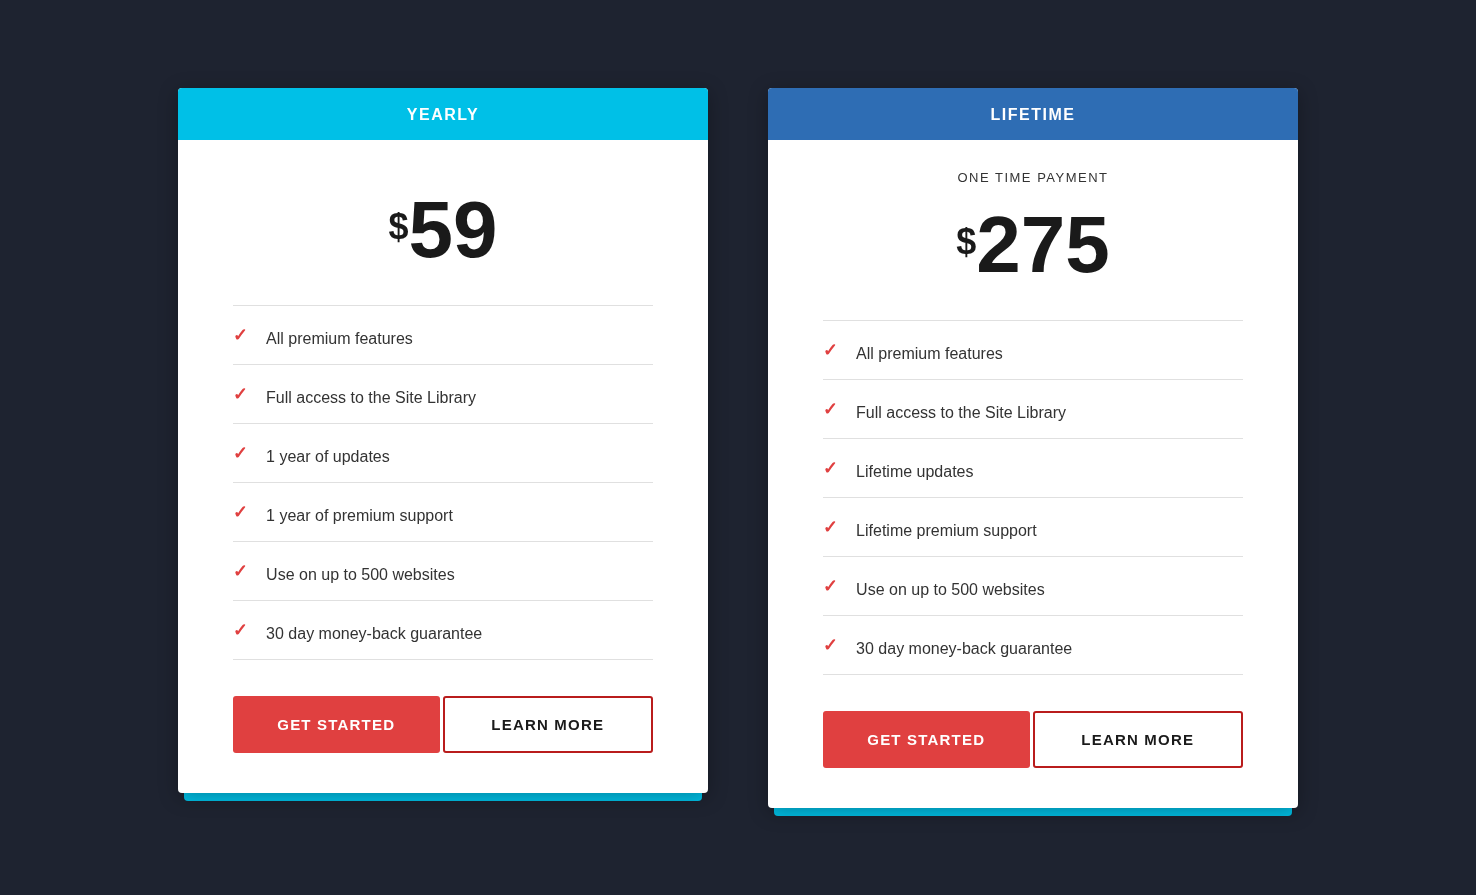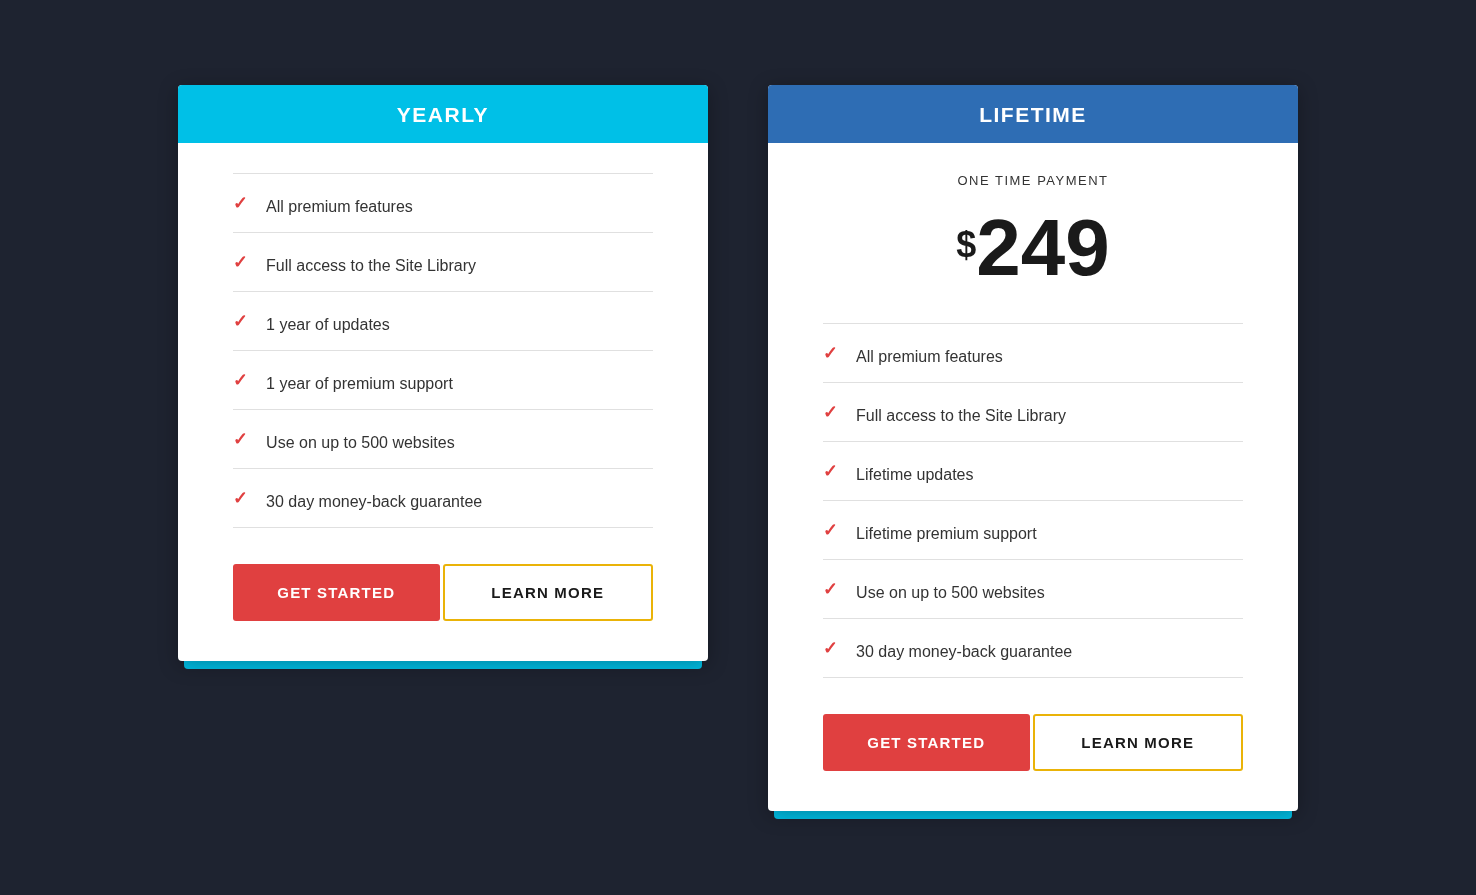--- a/index.html
+++ b/index.html
@@ -41,21 +41,21 @@
     .card-header.yearly {
       background-color: #00c0e7;
     }
 
     .card-header.lifetime {
       background-color: #2e6db4;
     }
 
     .card-header-label {
       color: #ffffff;
-      font-size: 21px;
+      font-size: 16px;
       font-weight: 700;
       letter-spacing: 1.5px;
       text-transform: uppercase;
     }
 
     .card-body {
       padding: 30px 55px 40px;
     }
 
     .one-time-label {
@@ -142,21 +142,21 @@
       letter-spacing: 1.2px;
       text-transform: uppercase;
       cursor: pointer;
       flex: 1;
       border-radius: 3px;
     }
 
     .btn-learn-more {
       background-color: #ffffff;
       color: #1a1a1a;
-      border: 2px solid #eab308;
+      border: 2px solid #b91c1c;
       padding: 18px 30px;
       font-size: 15px;
       font-weight: 700;
       letter-spacing: 1.2px;
       text-transform: uppercase;
       cursor: pointer;
       flex: 1;
       border-radius: 3px;
     }
 
@@ -177,20 +177,21 @@
       background: #00c0e7;
     }
   </style>
 </head>
 <body>
 
 <div class="pricing-wrapper" id="pricing-container">
 <div class="pricing-card">
       <div class="card-header yearly"><span class="card-header-label">YEARLY</span></div>
       <div class="card-body">
+        <div class="price-container"><span class="price-currency">$</span><span class="price-amount">59</span></div>
         <ul class="features-list">
           <li class="feature-item">
             <span class="check-icon">✓</span>
             <span class="feature-text">All premium features</span>
           </li>
           <li class="feature-item">
             <span class="check-icon">✓</span>
             <span class="feature-text">Full access to the Site Library</span>
           </li>
           <li class="feature-item">
@@ -213,21 +214,21 @@
         <div class="buttons-row">
           <button class="btn-get-started">GET STARTED</button>
           <button class="btn-learn-more">LEARN MORE</button>
         </div>
       </div>
     </div>
     <div class="pricing-card lifetime-card">
       <div class="card-header lifetime"><span class="card-header-label">LIFETIME</span></div>
       <div class="card-body">
         <div class="one-time-label">ONE TIME PAYMENT</div>
-        <div class="price-container"><span class="price-currency">$</span><span class="price-amount">249</span></div>
+        <div class="price-container"><span class="price-currency">$</span><span class="price-amount">275</span></div>
         <ul class="features-list">
           <li class="feature-item">
             <span class="check-icon">✓</span>
             <span class="feature-text">All premium features</span>
           </li>
           <li class="feature-item">
             <span class="check-icon">✓</span>
             <span class="feature-text">Full access to the Site Library</span>
           </li>
           <li class="feature-item">

